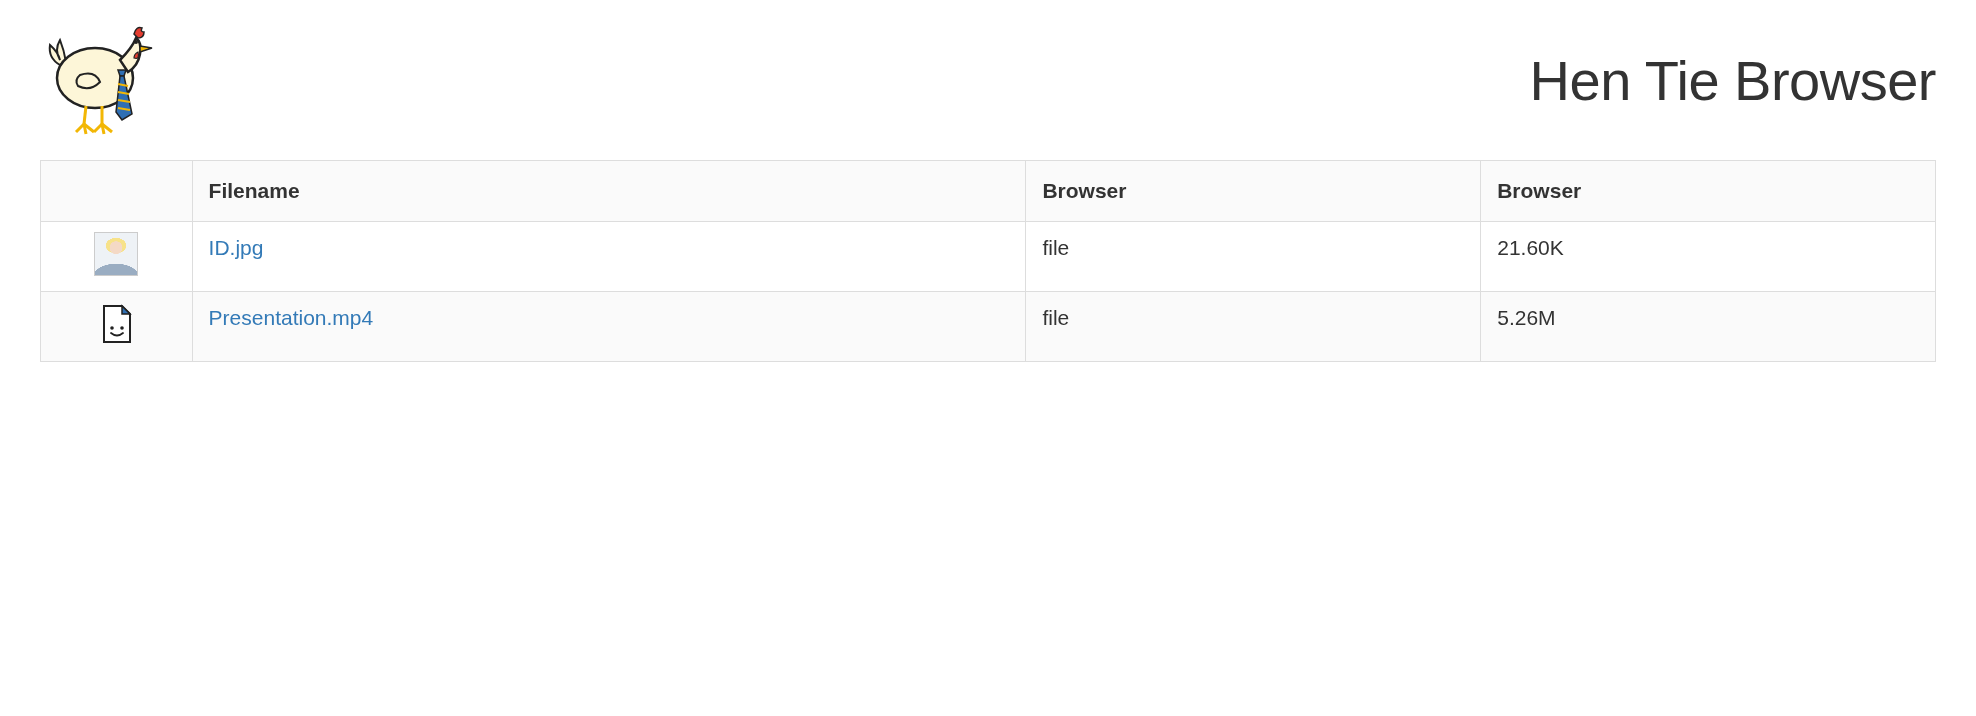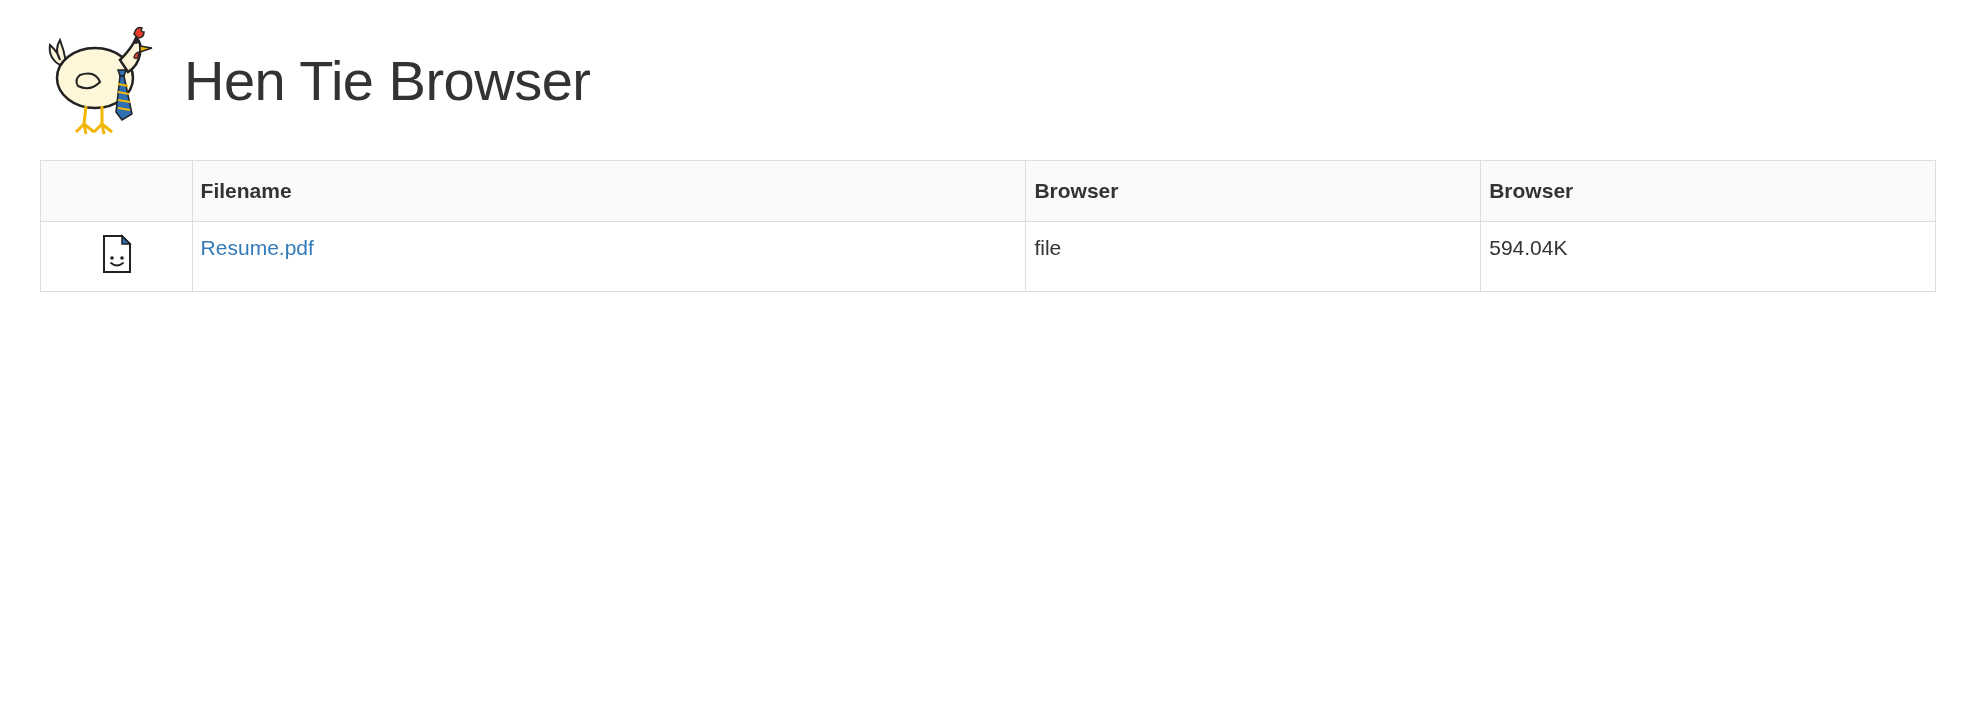--- a/index.html
+++ b/index.html
@@ -9,22 +9,23 @@
     font-family: -apple-system, BlinkMacSystemFont, "Segoe UI", Helvetica, Arial, sans-serif;
     color: #333;
     background: #fff;
   }
   .page {
     padding: 20px 40px;
   }
   .header {
     display: flex;
     align-items: center;
-    gap: 24px;
+    gap: 32px;
     margin-bottom: 20px;
+    justify-content: space-between;
   }
   .logo {
     width: 120px;
     height: 120px;
     flex-shrink: 0;
   }
   .title {
     font-size: 56px;
     font-weight: 500;
     color: #333;
@@ -37,21 +38,21 @@
     border: 1px solid #ddd;
     table-layout: fixed;
   }
   table.file-table col.col-icon { width: 78px; }
   table.file-table col.col-name { width: 44%; }
   table.file-table col.col-type { width: 24%; }
   table.file-table col.col-size { width: 24%; }
   table.file-table th,
   table.file-table td {
     border: 1px solid #ddd;
-    padding: 14px 8px;
+    padding: 14px 16px;
     text-align: left;
     vertical-align: top;
     font-size: 21px;
   }
   table.file-table th {
     background: #fafafa;
     font-weight: 700;
     color: #333;
     padding-top: 18px;
     padding-bottom: 18px;
@@ -142,35 +143,45 @@
     <thead>
       <tr>
         <th></th>
         <th>Filename</th>
         <th>Browser</th>
         <th>Browser</th>
       </tr>
     </thead>
     <tbody>
 
-
+      <tr>
+        <td class="icon-cell">
+          <span class="photo-thumb"></span>
+        </td>
+        <td>
+          <a class="file-link">ID.jpg</a>
+        </td>
+        <td>file</td>
+        <td>21.60K</td>
+      </tr>
 
       <tr>
         <td class="icon-cell">
           <span class="row-icon">
             <svg viewBox="0 0 44 44" width="44" height="44">
               <path d="M10 4 L28 4 L36 12 L36 40 L10 40 Z" fill="#fff" stroke="#222" stroke-width="2"></path>
               <path d="M28 4 L28 12 L36 12 Z" fill="#2f6fb3" stroke="#222" stroke-width="1.5"></path>
               <circle cx="18" cy="26" r="1.8" fill="#222"></circle>
               <circle cx="28" cy="26" r="1.8" fill="#222"></circle>
               <path d="M17 31 Q23 36 29 31" fill="none" stroke="#222" stroke-width="1.8" stroke-linecap="round"></path>
             </svg>
           </span>
         </td>
         <td>
-          <a class="file-link">Resume.pdf</a>
+          <a class="file-link">Presentation.mp4</a>
         </td>
         <td>file</td>
-        <td>594.04K</td>
+        <td>5.26M</td>
       </tr>
+
     </tbody>
   </table>
 </div>
 
 </body></html>

